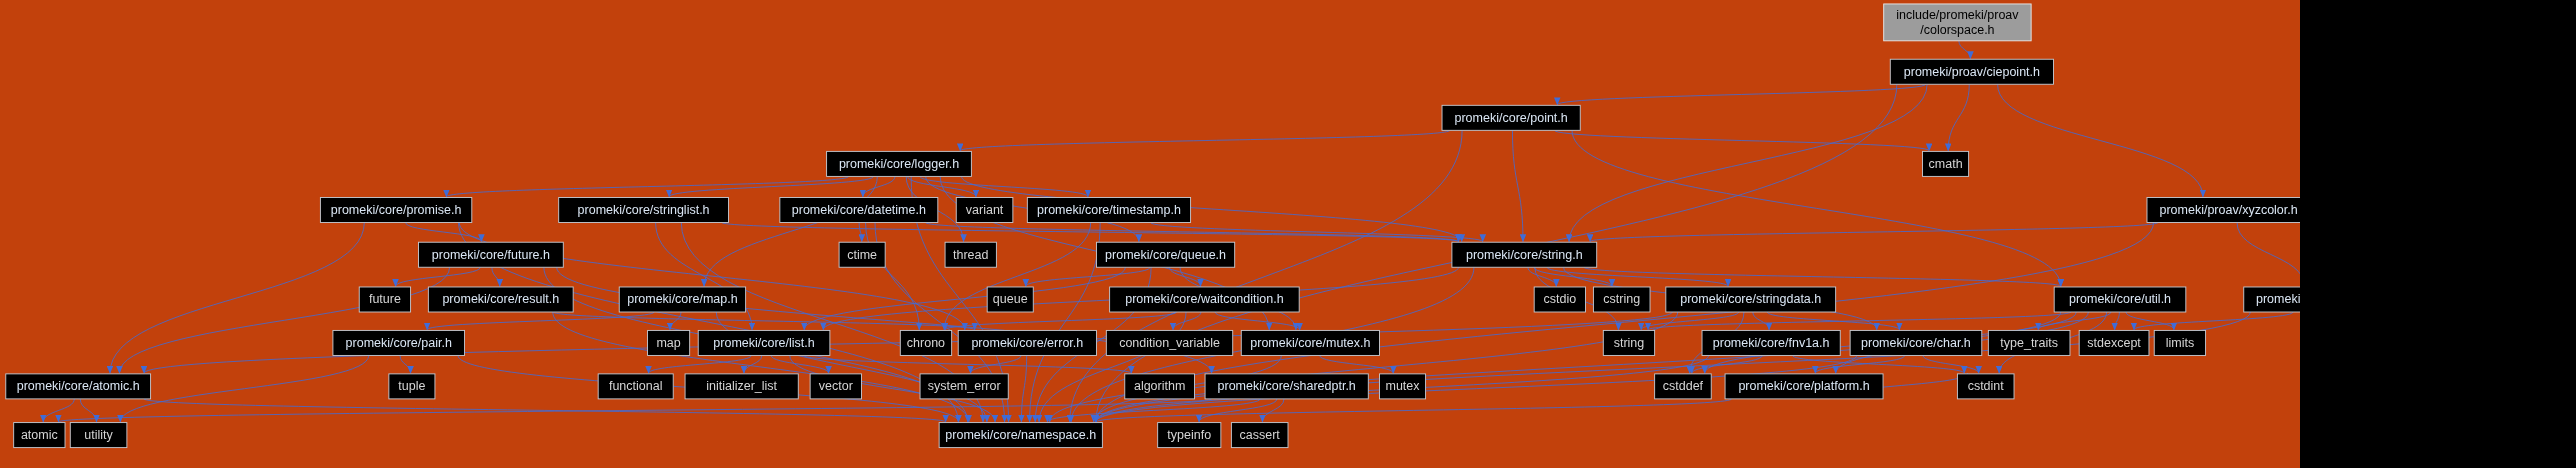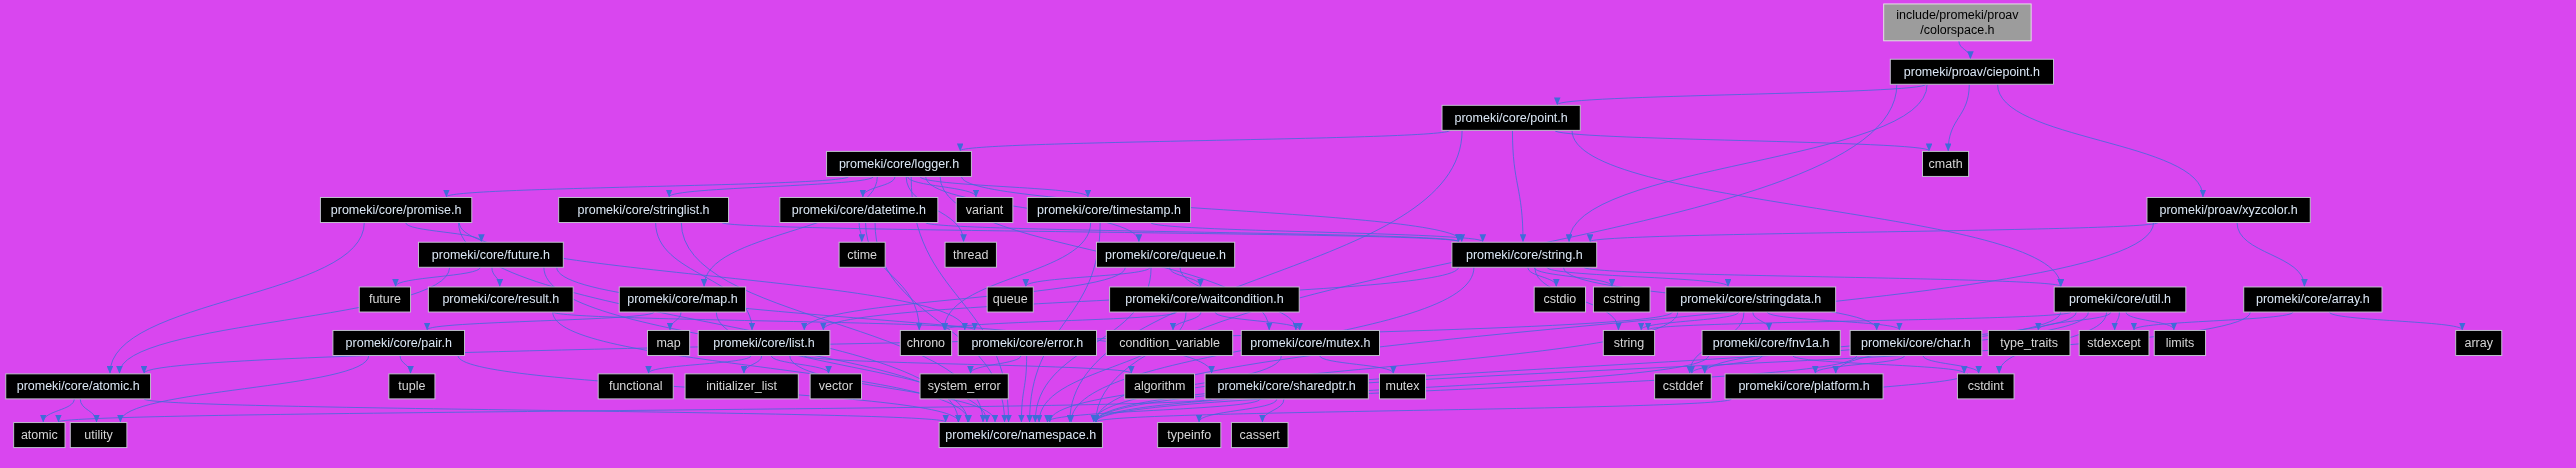--- a/index.html
+++ b/index.html
@@ -2,23 +2,23 @@
 <html style="font-size:10.5px"><head>
 <meta charset="utf-8">
 <style>
   html, body {
     margin: 0;
     padding: 0;
     background: #000000;
   }
   .canvas {
     position: relative;
-    width: 2576px;
+    width: 2300px;
     height: 468px;
-    background: #d946ef;
+    background: #c2410c;
     overflow: hidden;
   }
   svg text {
     font-family: "Liberation Sans", sans-serif;
     font-size: 19px;
   }
   [data-interactable="true"] { cursor: pointer; }
 </style>
 </head>
 <body data-interactable="false">

